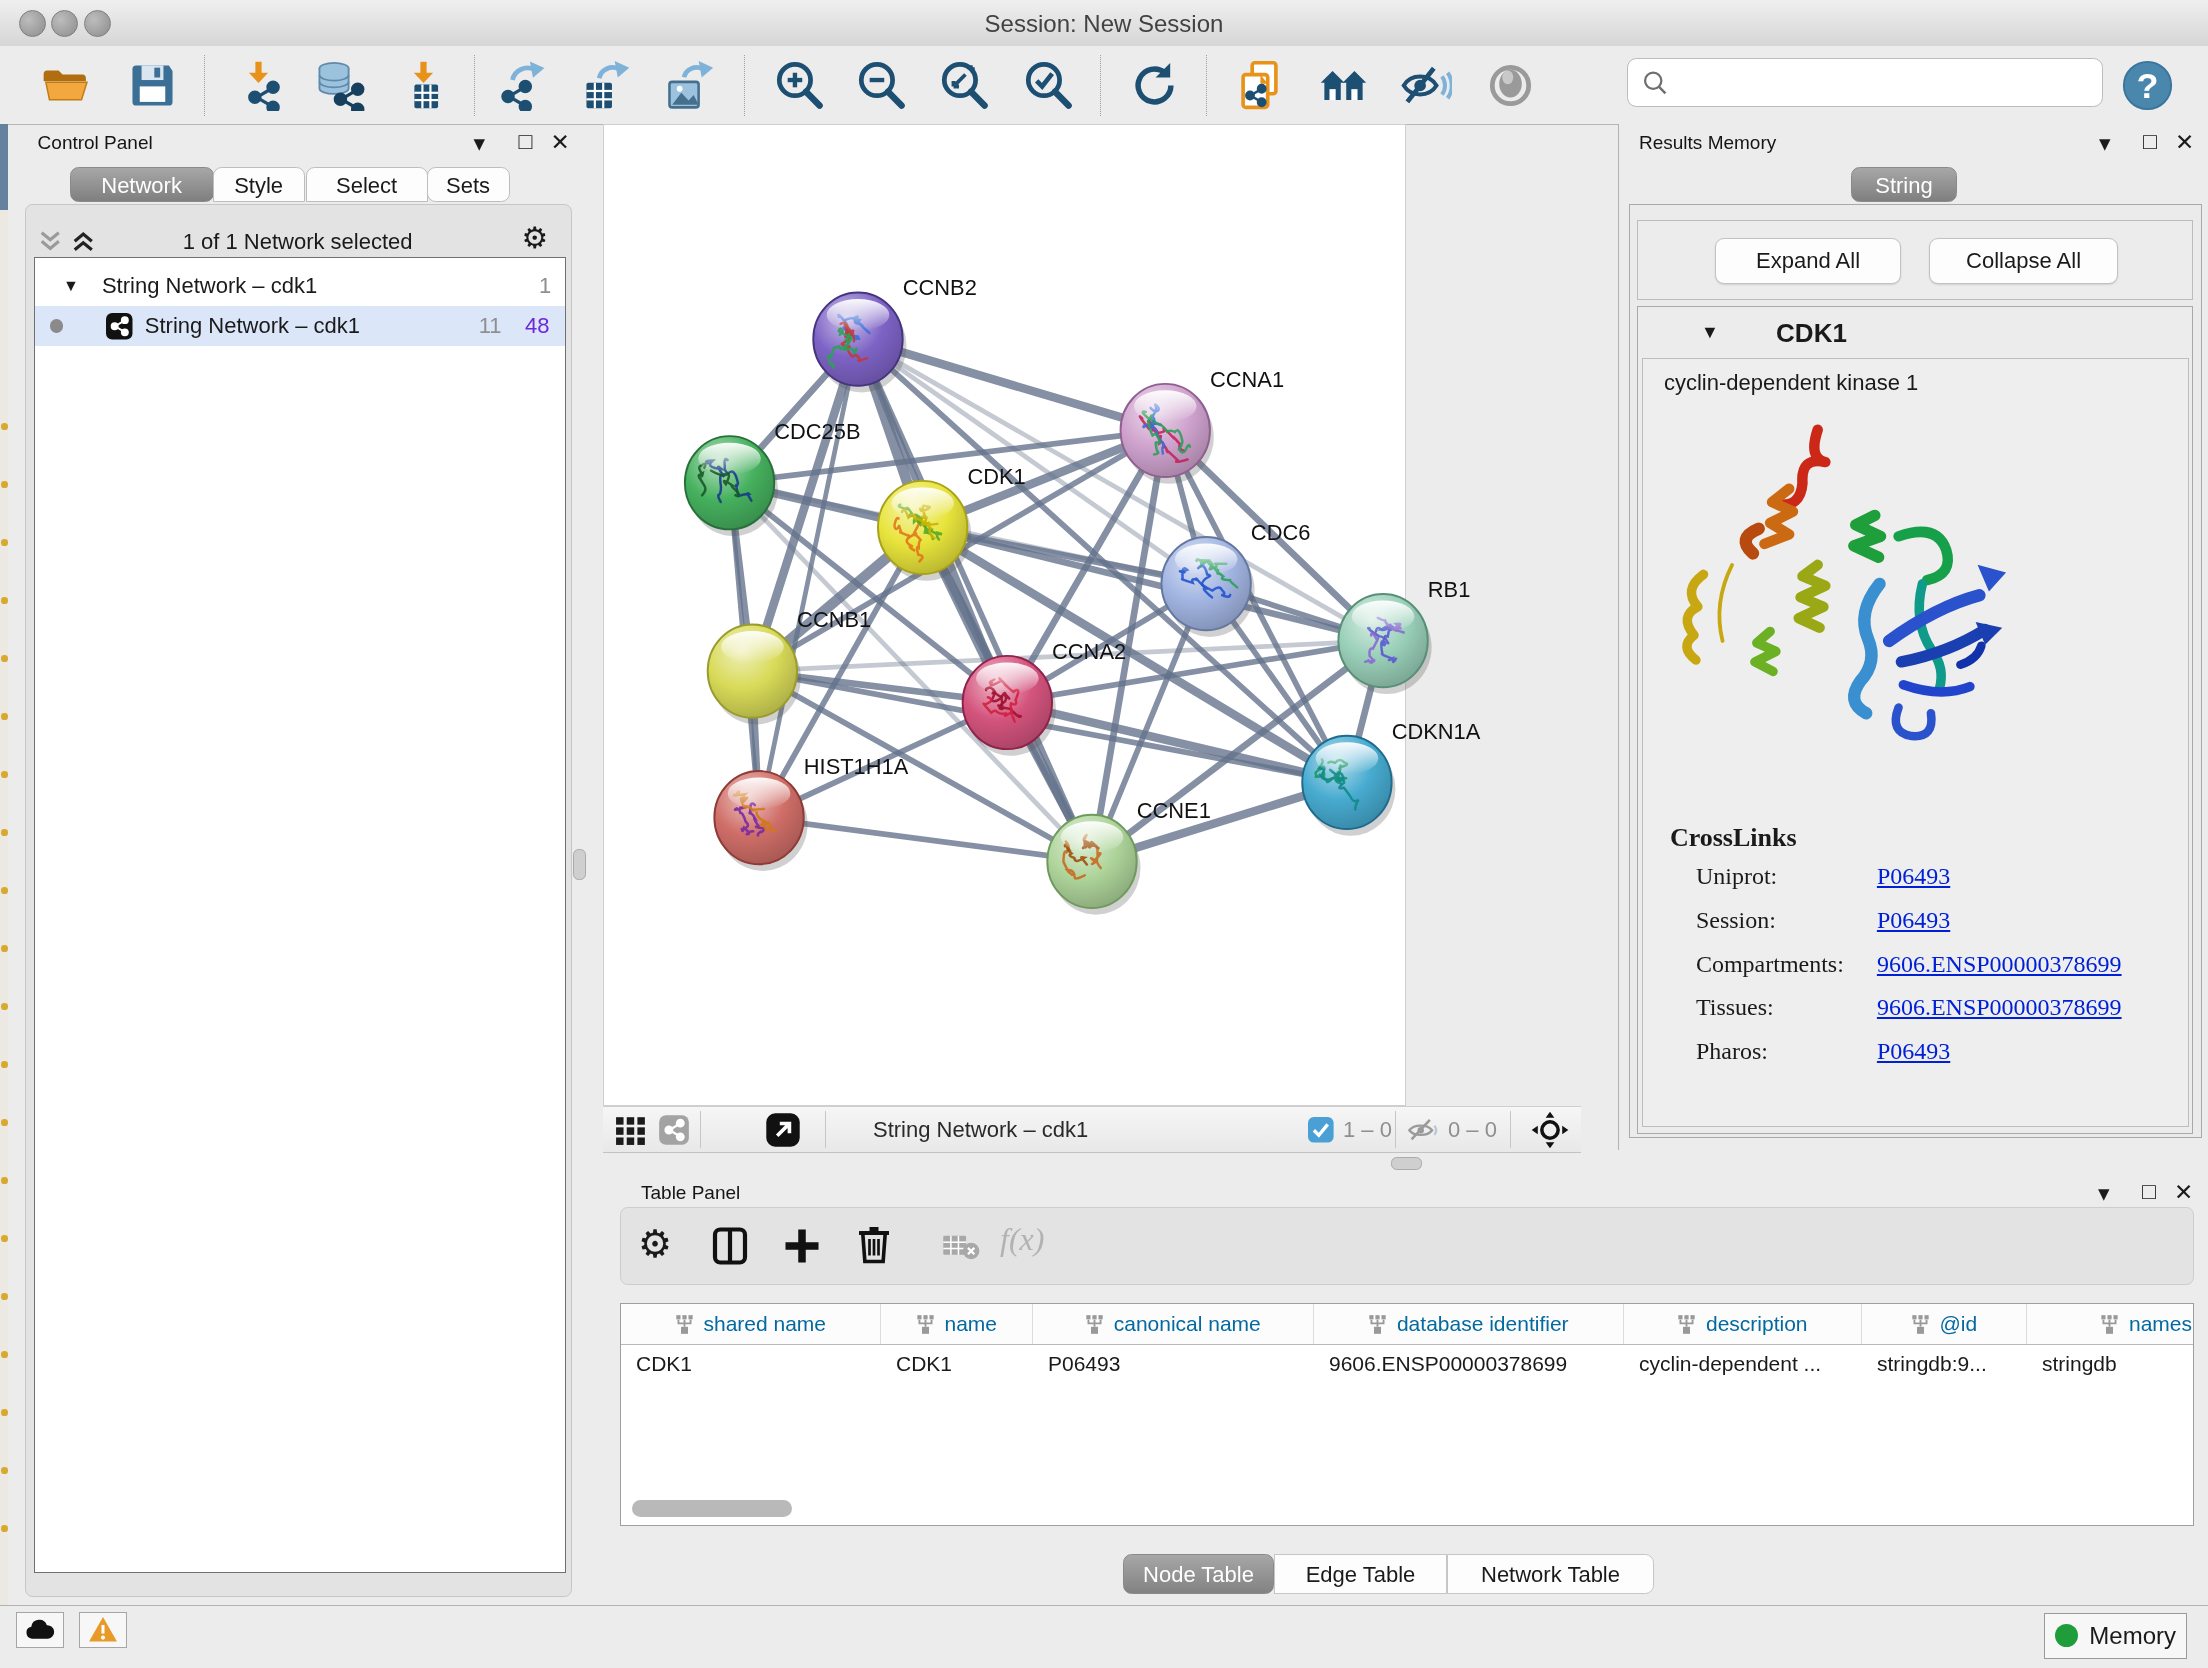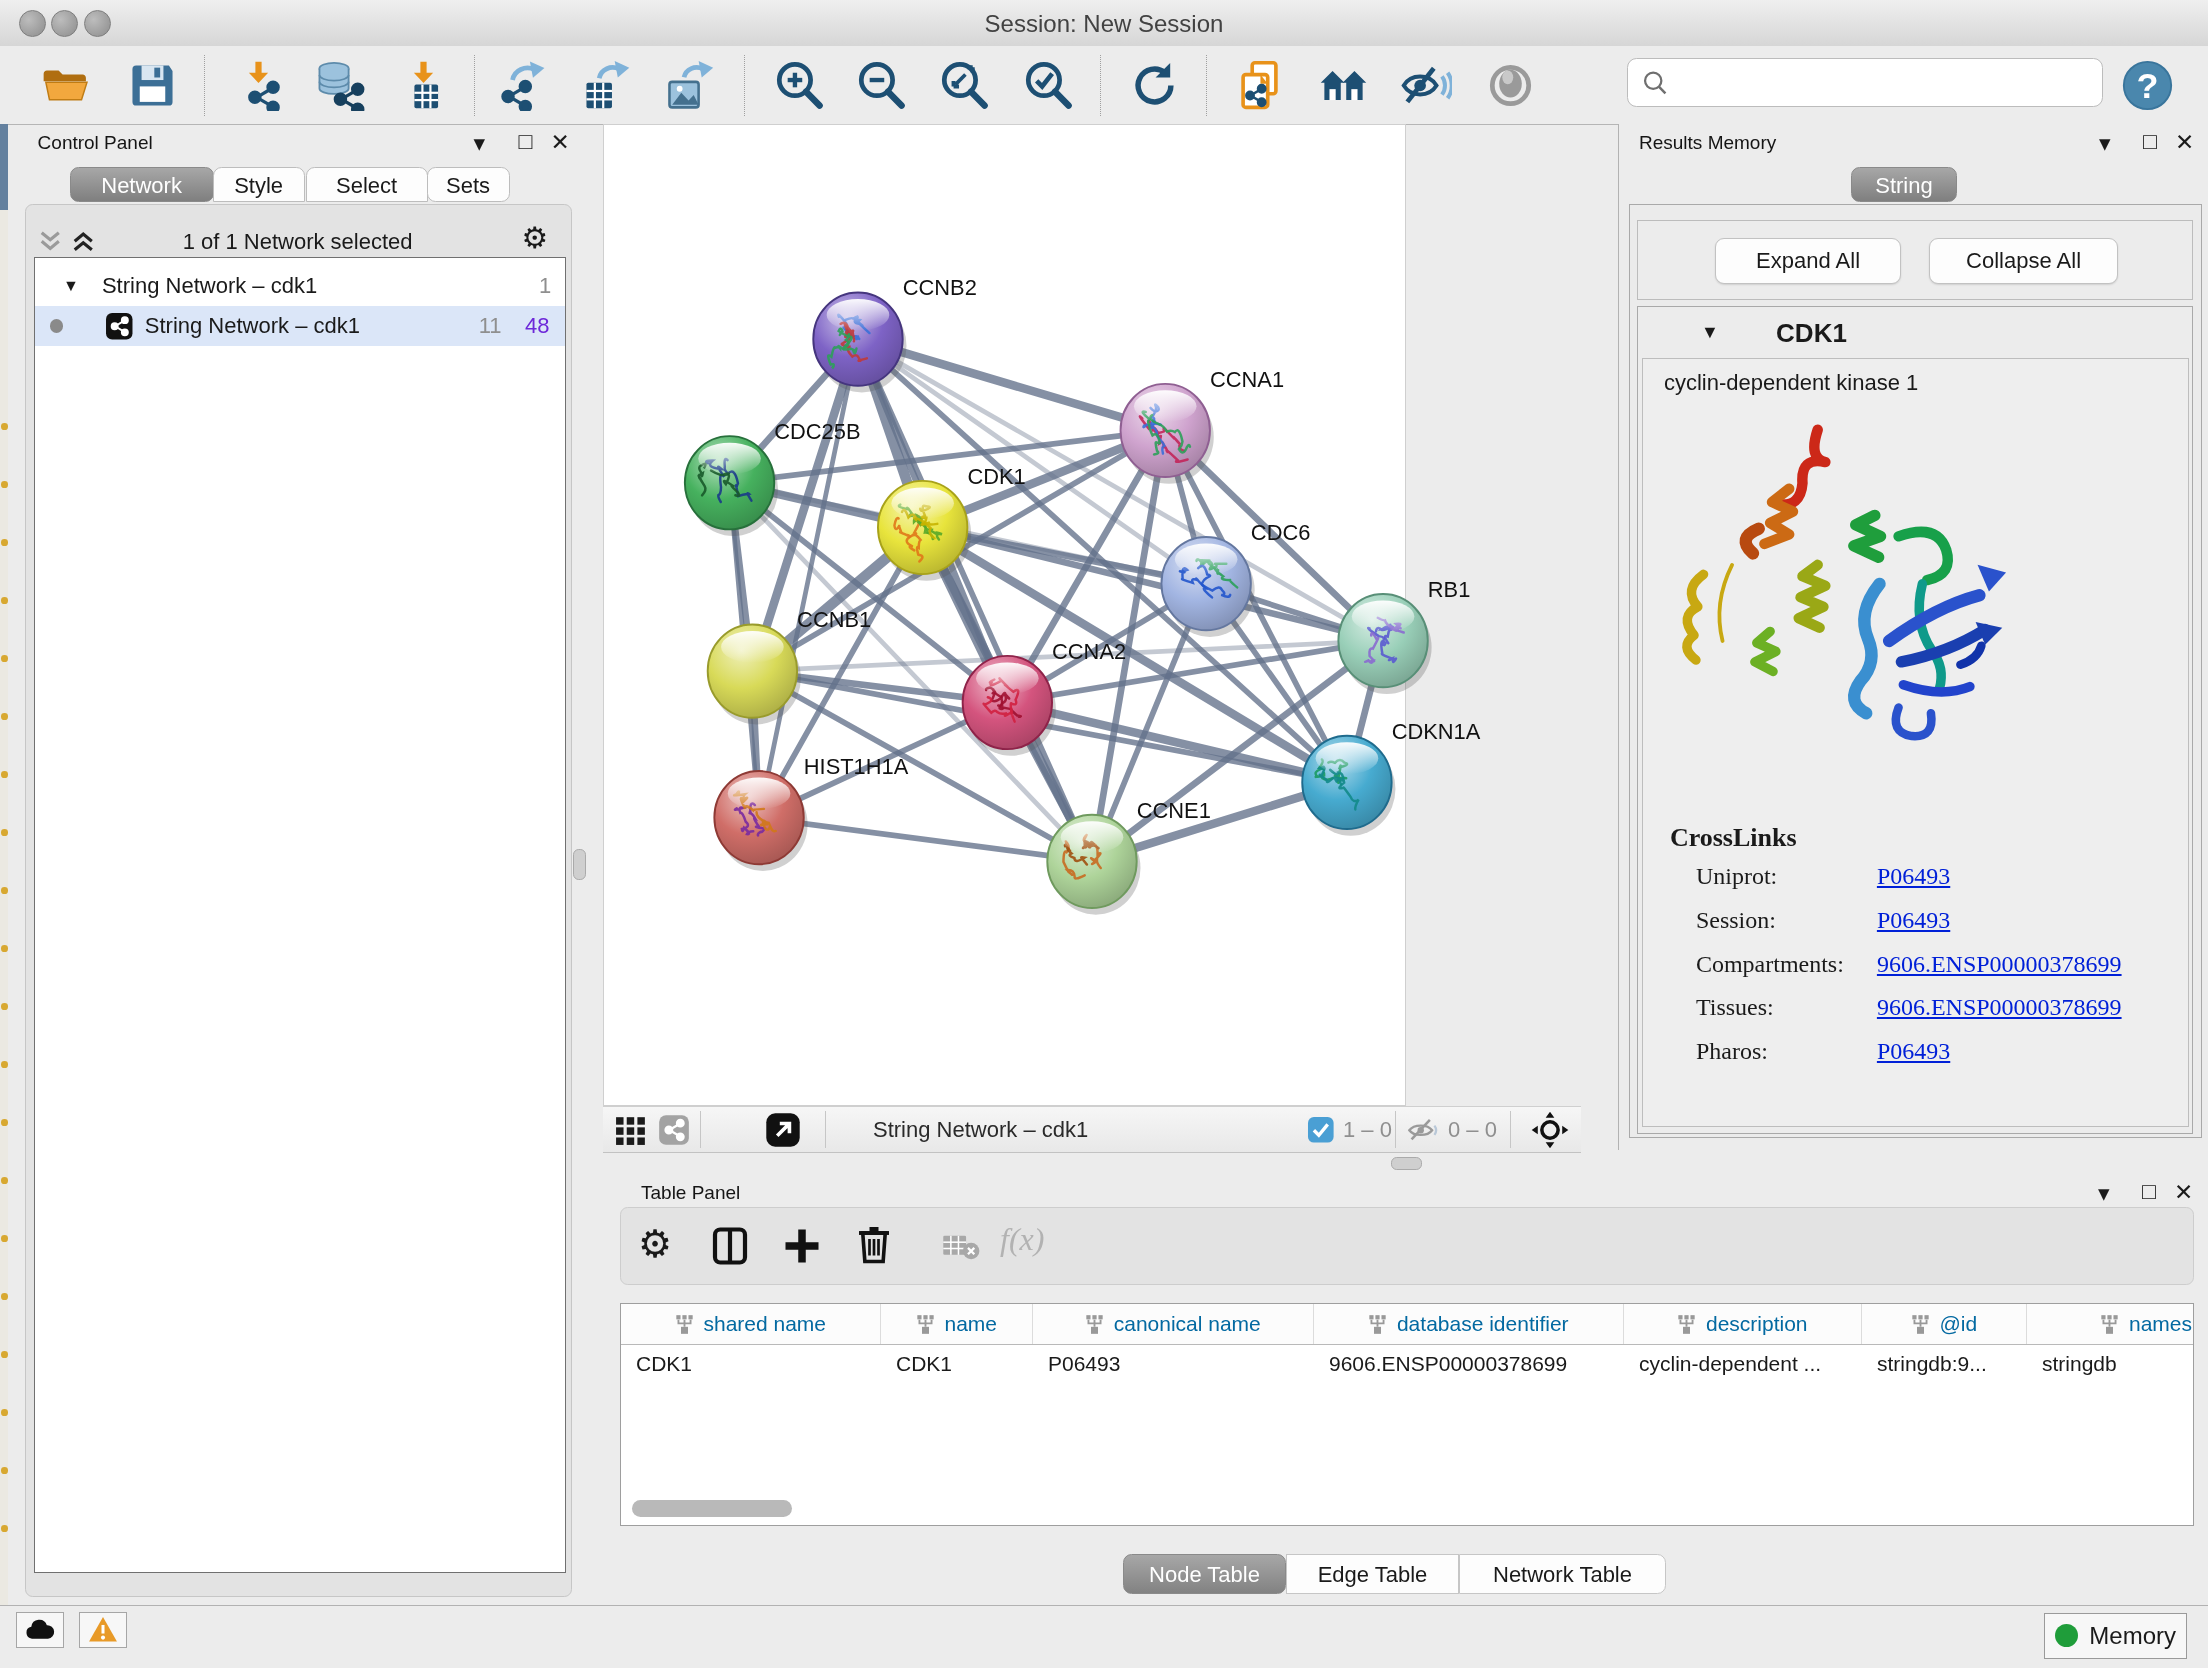--- a/index.html
+++ b/index.html
@@ -859,21 +859,21 @@
           <div class="td" style="width: 281px;">P06493</div>
           <div class="td" style="width: 310px;">9606.ENSP00000378699</div>
           <div class="td" style="width: 238px;">cyclin-dependent ...</div>
           <div class="td" style="width: 165px;">stringdb:9...</div>
           <div class="td" style="width: 285px;">stringdb</div>
         </div>
       <div class="abs" style="left:11.4px;top:196px;width:160px;height:17px;border-radius:8.6px;background:#b9b9b9"></div>
     </div>
 
     <div id="tp-tabs" class="abs" style="left:520px;top:380px;display:flex">
-        <div class="btab sel" style="width: 163px;">Node Table</div>
+        <div class="btab sel" style="width: 151px;">Node Table</div>
         <div class="btab" style="width: 173px; border-radius: 0px;">Edge Table</div>
         <div class="btab" style="width: 207px; border-radius: 0px 8.6px 8.6px 0px;">Network Table</div>
       </div>
   </div>
 </div>
 
 <div id="statusbar" class="abs">
   <div class="sbtn" style="left:16px">
     <svg width="32" height="25" viewBox="0 0 28 20">
         <path d="M7 18a5.2 5.2 0 0 1-.6-10.3A7 7 0 0 1 20 6.3 5 5 0 0 1 21 18z" fill="#111"></path>

